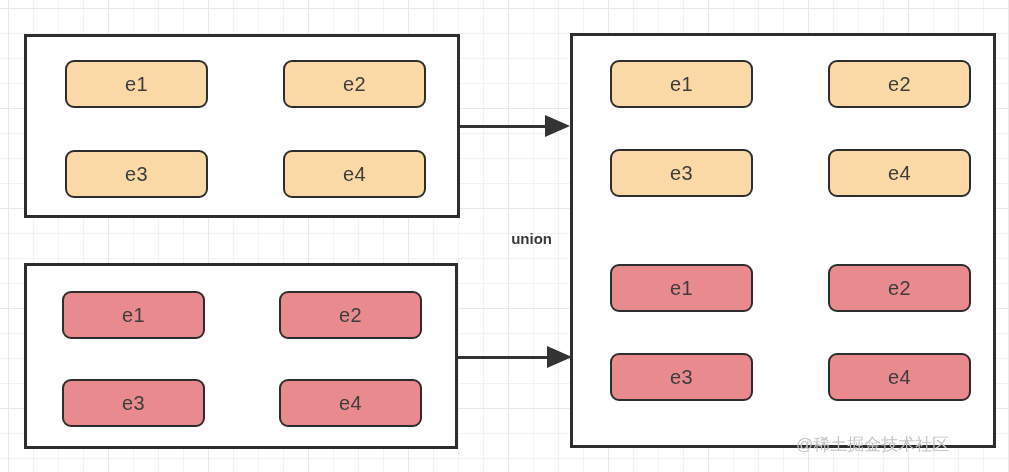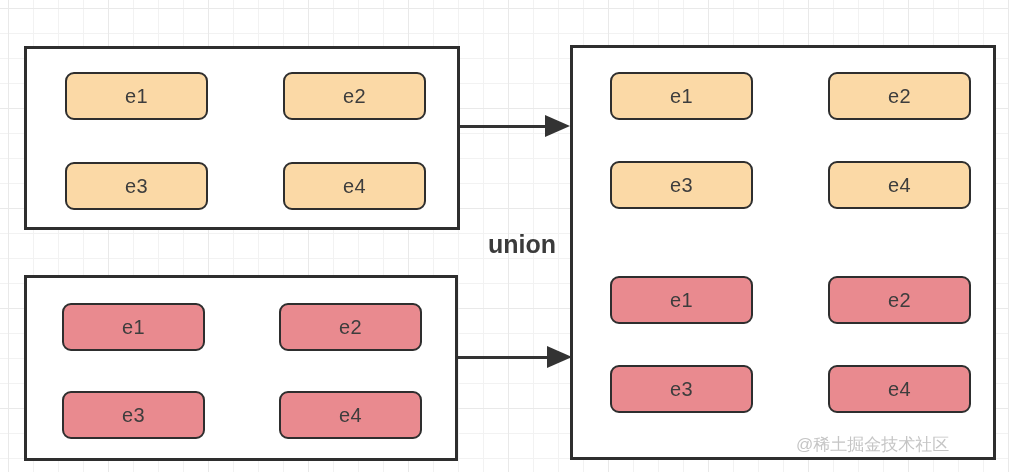--- a/index.html
+++ b/index.html
@@ -17,21 +17,20 @@
       linear-gradient(#f2f2f2 1px, transparent 1px),
       linear-gradient(90deg, #f2f2f2 1px, transparent 1px);
     background-size: 100px 100px, 100px 100px, 25px 25px, 25px 25px;
     background-position: 8px 8px, 8px 8px, 8px 8px, 8px 8px;
   }
 
   .set-container {
     position: absolute;
     background: #ffffff;
     border: 3px solid #2e2e2e;
-    margin-top: 12px;
   }
   #set-top    { left: 24px;  top: 34px;  width: 436px; height: 184px; }
   #set-bottom { left: 24px;  top: 263px; width: 434px; height: 186px; }
   #set-result { left: 570px; top: 33px;  width: 426px; height: 415px; }
 
   .node {
     position: absolute;
     width: 143px;
     height: 48px;
     border: 2.5px solid #2e2e2e;
@@ -59,24 +58,24 @@
     position: absolute;
     right: 0; top: 1px;
     width: 0; height: 0;
     border-top: 11px solid transparent;
     border-bottom: 11px solid transparent;
     border-left: 25px solid #333333;
   }
 
   .op-label {
     position: absolute;
-    left: 472px; top: 230px;
+    left: 452px; top: 230px;
     width: 100px;
-    text-align: center;
-    font-size: 25px;
+    text-align: right;
+    font-size: 15px;
     font-weight: bold;
     color: #3b3b3b;
   }
 
   .watermark {
     position: absolute;
     left: 796px; top: 433px;
     font-size: 17px;
     color: #c5c5c5;
     white-space: nowrap;

